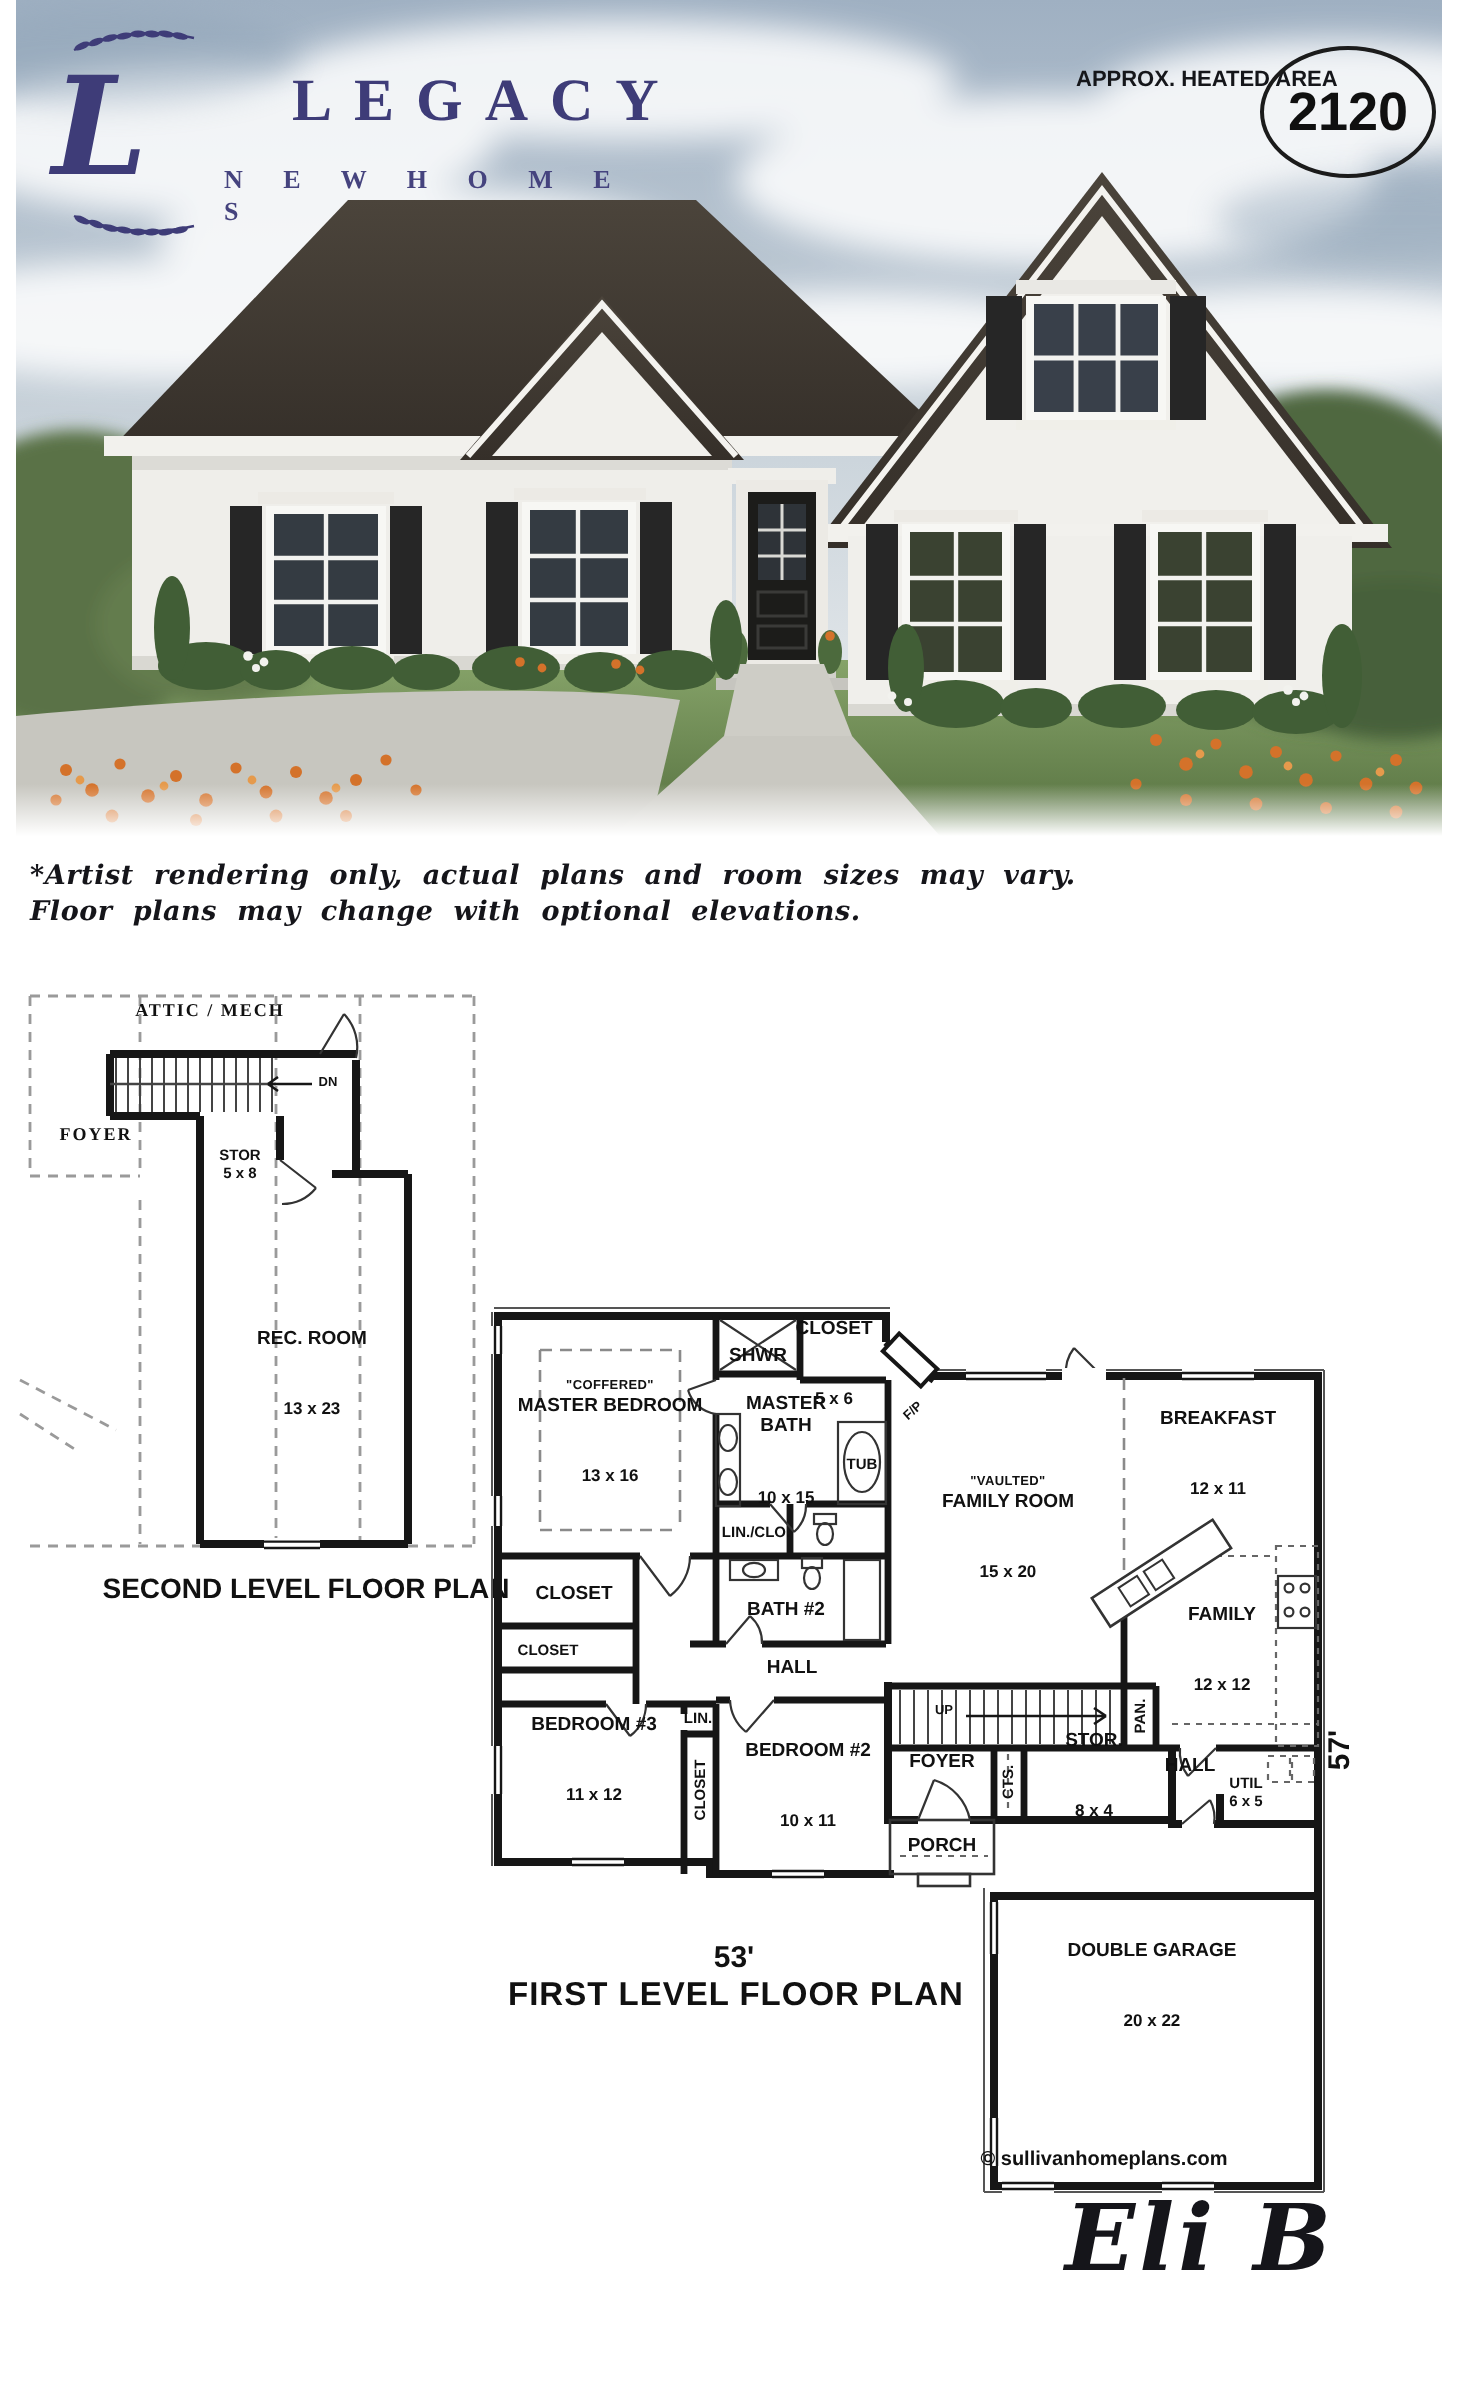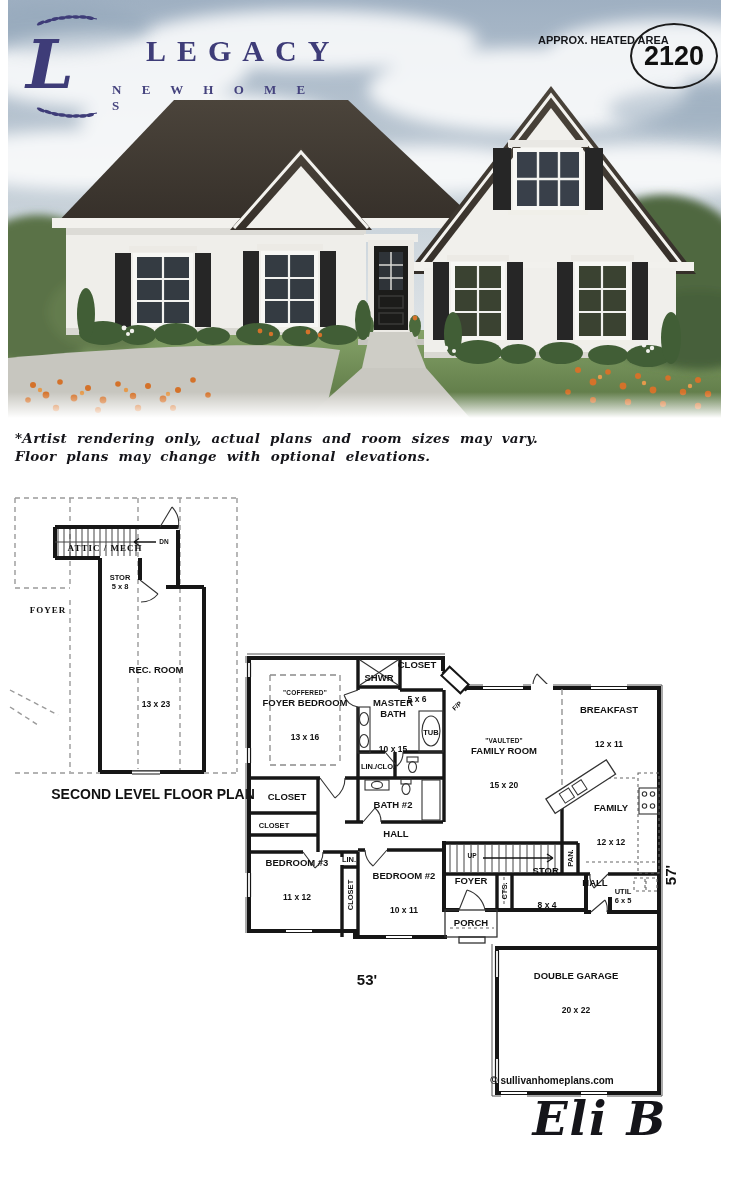--- a/index.html
+++ b/index.html
@@ -26,21 +26,21 @@
               color:#15151a;line-height:1.3;word-spacing:5px;letter-spacing:.3px;}
   
   #plan2{position:absolute;left:8px;top:485px;width:240px;height:330px;}
   #plan1{position:absolute;left:245px;top:645px;width:480px;height:460px;}
   .pl{position:absolute;transform:translate(-50%,-50%);text-align:center;white-space:nowrap;
       font:700 9.5px "Liberation Sans",sans-serif;color:#111;line-height:1.2;}
   .pl .dims{font-size:8.5px;margin-top:24px;}
   .pl .note{font-size:6.5px;letter-spacing:.2px;}
   .pl.sm{font-size:7.5px;}
   .pl.xs{font-size:6.5px;}
-  .pl.serif{font:700 9px "Liberation Serif",serif;letter-spacing:1px;margin-top:43px;}
+  .pl.serif{font:700 9px "Liberation Serif",serif;letter-spacing:1px;}
   .pl.vert{transform:translate(-50%,-50%) rotate(-90deg);}
   .pl.wrap{white-space:normal;width:52px;}
   .caption{font:700 14px "Liberation Sans",sans-serif;}
   .caption1{font:700 16.5px "Liberation Sans",sans-serif;letter-spacing:.5px;}
   .dim{font:700 15px "Liberation Sans",sans-serif;}
   #copyright1{font:700 10px "Liberation Sans",sans-serif;}
   
   #plate{position:absolute;left:495px;top:1092px;width:210px;text-align:center;
          font:italic 700 46px "DejaVu Serif",serif;color:#15151a;letter-spacing:2px;}
 </style>
@@ -465,21 +465,21 @@
         <rect x="248" y="306" width="8" height="26" fill="#fff"></rect>
           <path d="M250.5,306 V332 M253.5,306 V332" stroke="#161616" stroke-width="1.2"></path>
         <rect x="248" y="414" width="8" height="24" fill="#fff"></rect>
           <path d="M250.5,414 V438 M253.5,414 V438" stroke="#161616" stroke-width="1.2"></path>
       </g>
     </svg>
 
     
     <div class="pl" style="left:60px;top:71px">
       <div class="note">"COFFERED"</div>
-      <div>FOYER BEDROOM</div>
+      <div>MASTER BEDROOM</div>
       <div class="dims">13 x 16</div>
     </div>
     <div class="pl" style="left:134px;top:33px">SHWR</div>
     <div class="pl" style="left:172px;top:37px">
       <div>CLOSET</div>
       <div class="dims">5 x 6</div>
     </div>
     <div class="pl wrap" style="left:148px;top:80px">
       <div>MASTER BATH</div>
       <div class="dims">10 x 15</div>
@@ -527,18 +527,19 @@
       <div>UTIL</div>
       <div>6 x 5</div>
     </div>
     <div class="pl" style="left:226px;top:278px">PORCH</div>
     <div class="pl" style="left:331px;top:348px">
       <div>DOUBLE GARAGE</div>
       <div class="dims">20 x 22</div>
     </div>
     <div class="pl" id="copyright1" style="left:307px;top:435px">© sullivanhomeplans.com</div>
     <div class="pl dim" style="left:122px;top:334px">53'</div>
+    <div class="pl caption1" style="left:123px;top:353px">FIRST LEVEL FLOOR PLAN</div>
     <div class="pl dim vert" style="left:425px;top:230px">57'</div>
   </div>
 
   <div id="plate">Eli B</div>
 
 </div>
 
 </body></html>

